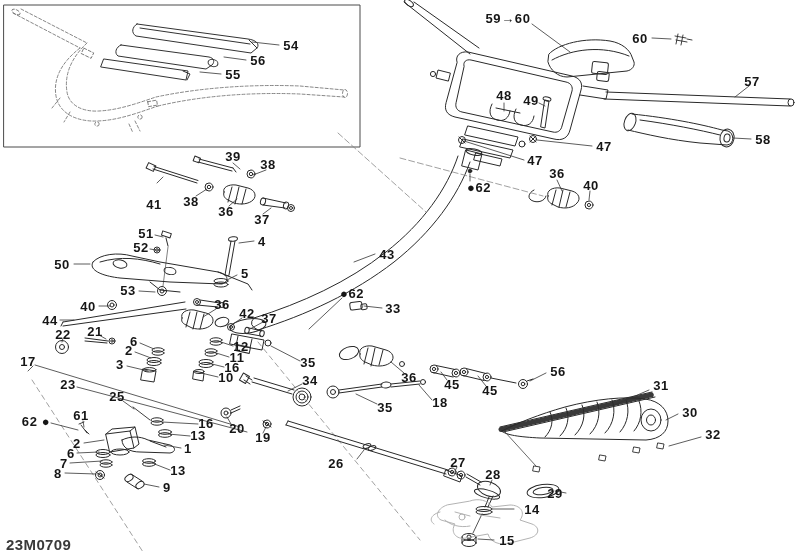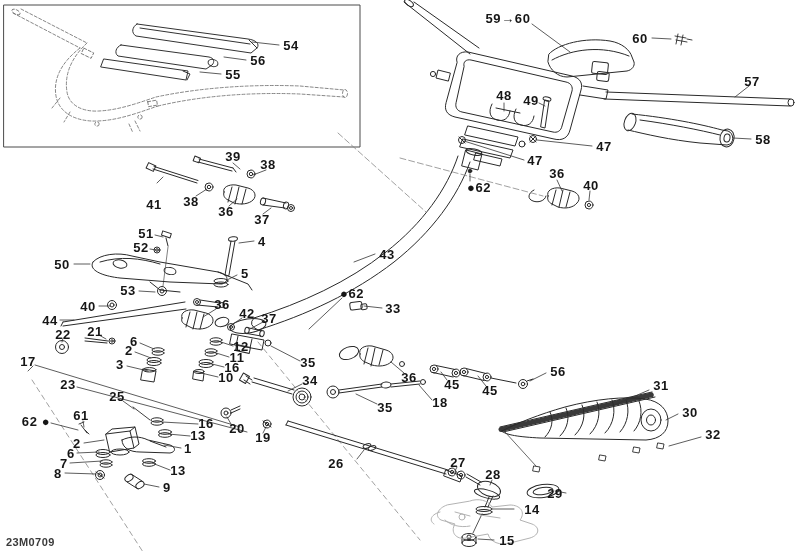--- a/index.html
+++ b/index.html
@@ -1,21 +1,21 @@
 <!DOCTYPE html>
 <html><head>
 <meta charset="utf-8">
 <style>
   html,body{margin:0;padding:0;background:#fff;}
   .canvas{position:relative;width:800px;height:552px;background:#ffffff;overflow:hidden;
           font-family:"Liberation Sans", sans-serif;}
   .canvas svg{position:absolute;left:0;top:0;}
   .callout{position:absolute;transform:translate(-50%,-50%);font-weight:bold;
            font-size:13px;letter-spacing:0.6px;color:#161616;white-space:nowrap;}
-  .drawing-code{position:absolute;left:6px;top:536px;font-size:11px;font-weight:bold;
+  .drawing-code{position:absolute;left:6px;top:536px;font-size:15px;font-weight:bold;
                 color:#3a3a3a;letter-spacing:0.4px;}
 </style>
 </head>
 <body>
 
 <div class="canvas">
 <svg width="800" height="552" viewBox="0 0 800 552">
   <g fill="none" stroke="#2a2a2a" stroke-width="1" stroke-linecap="round" stroke-linejoin="round">
 
     <g>

